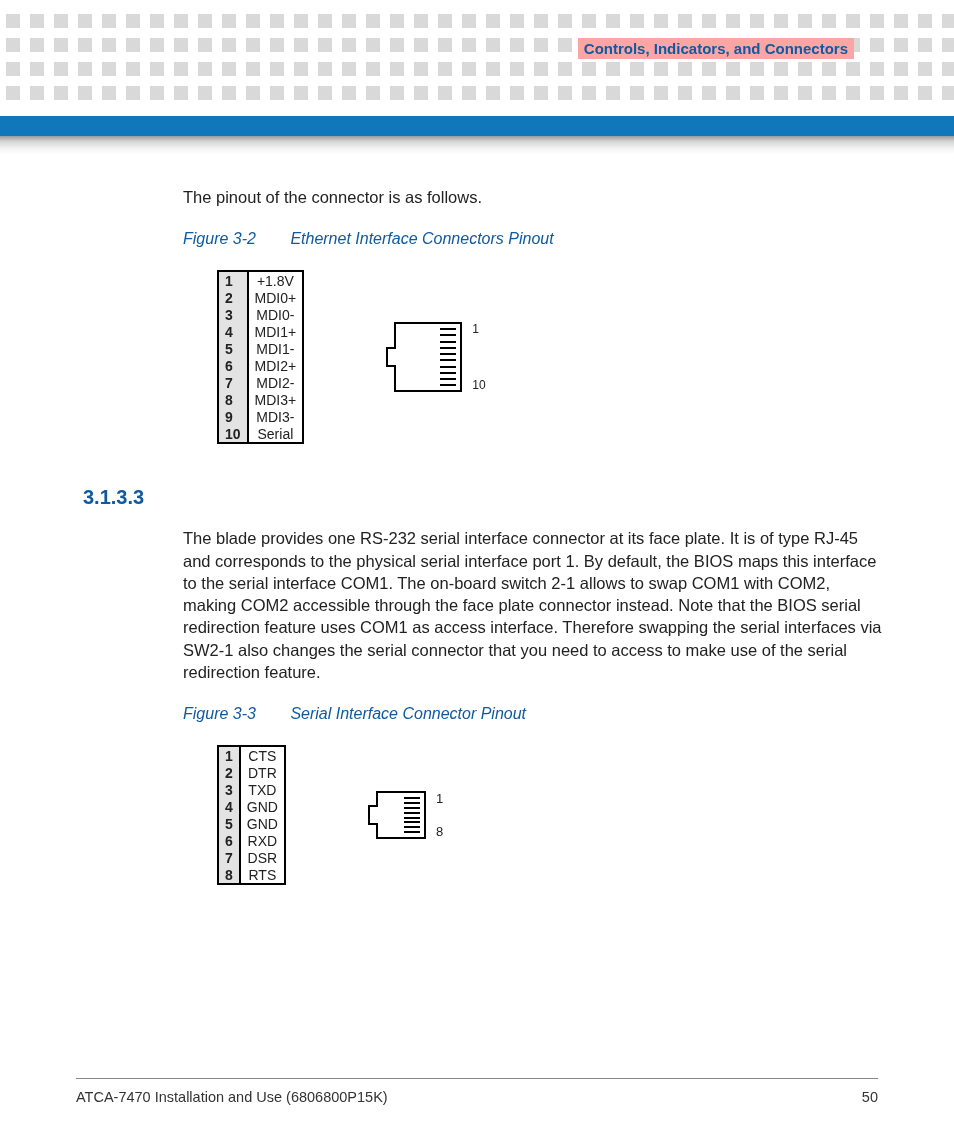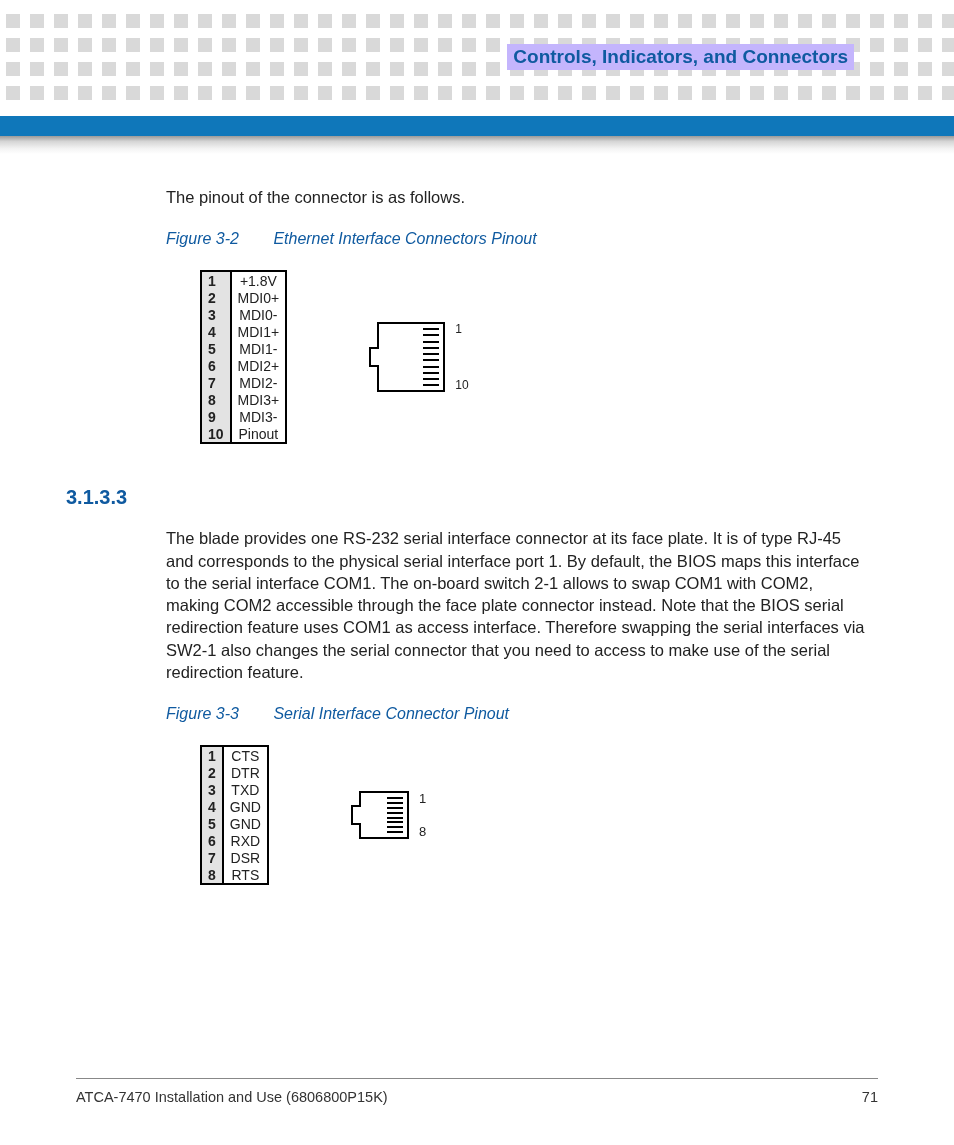--- a/index.html
+++ b/index.html
@@ -27,25 +27,25 @@
     gap: 10px;
     justify-content: flex-start;
     padding-left: 6px;
     padding-right: 6px;
   }
   .dot-row span {
     width: 14px; height: 14px; background: #d9d9d9; flex: none;
   }
   .header-title {
     position: absolute;
-    top: 44px;
+    top: 38px;
     right: 100px;
-    background: #c4b5fd;
+    background: #fca5a5;
     font-weight: 700;
-    font-size: 19px;
+    font-size: 15px;
     color: #0f5aa0;
     padding: 2px 6px;
     z-index: 3;
   }
   .blue-bar {
     position: absolute;
     top: 116px;
     left: 0; right: 0;
     height: 20px;
     background: #0f77ba;
@@ -53,21 +53,21 @@
   .gradient-rule {
     position: absolute;
     top: 136px;
     left: 0; right: 0;
     height: 18px;
     background: linear-gradient(to bottom, #9a9a9a 0%, #d5d5d5 30%, #f3f3f3 70%, #fff 100%);
   }
   .content {
     position: absolute;
     top: 186px;
-    left: 166px;
+    left: 183px;
     width: 700px;
   }
   .body-text { font-size: 16.5px; line-height: 1.35; margin-bottom: 14px; }
   .figure-caption {
     color: #0f5aa0;
     font-style: italic;
     font-size: 16px;
     margin-top: 22px;
     margin-bottom: 22px;
   }
@@ -381,21 +381,21 @@
       <div class="pin-labels">
         <div>+1.8V</div>
         <div>MDI0+</div>
         <div>MDI0-</div>
         <div>MDI1+</div>
         <div>MDI1-</div>
         <div>MDI2+</div>
         <div>MDI2-</div>
         <div>MDI3+</div>
         <div>MDI3-</div>
-        <div>Pinout</div>
+        <div>Serial</div>
       </div>
     </div>
 
     <div class="rj45-box">
       <div class="jack">
         <div class="jack-tab"></div>
         <div class="jack-pins">
           <span></span>
             <span></span>
             <span></span>
@@ -468,14 +468,14 @@
         <span>1</span>
         <span>8</span>
       </div>
     </div>
   </div>
 
 </div>
 
 <div class="footer">
   <span>ATCA-7470 Installation and Use (6806800P15K)</span>
-  <span>71</span>
+  <span>50</span>
 </div>
 
 </body></html>

